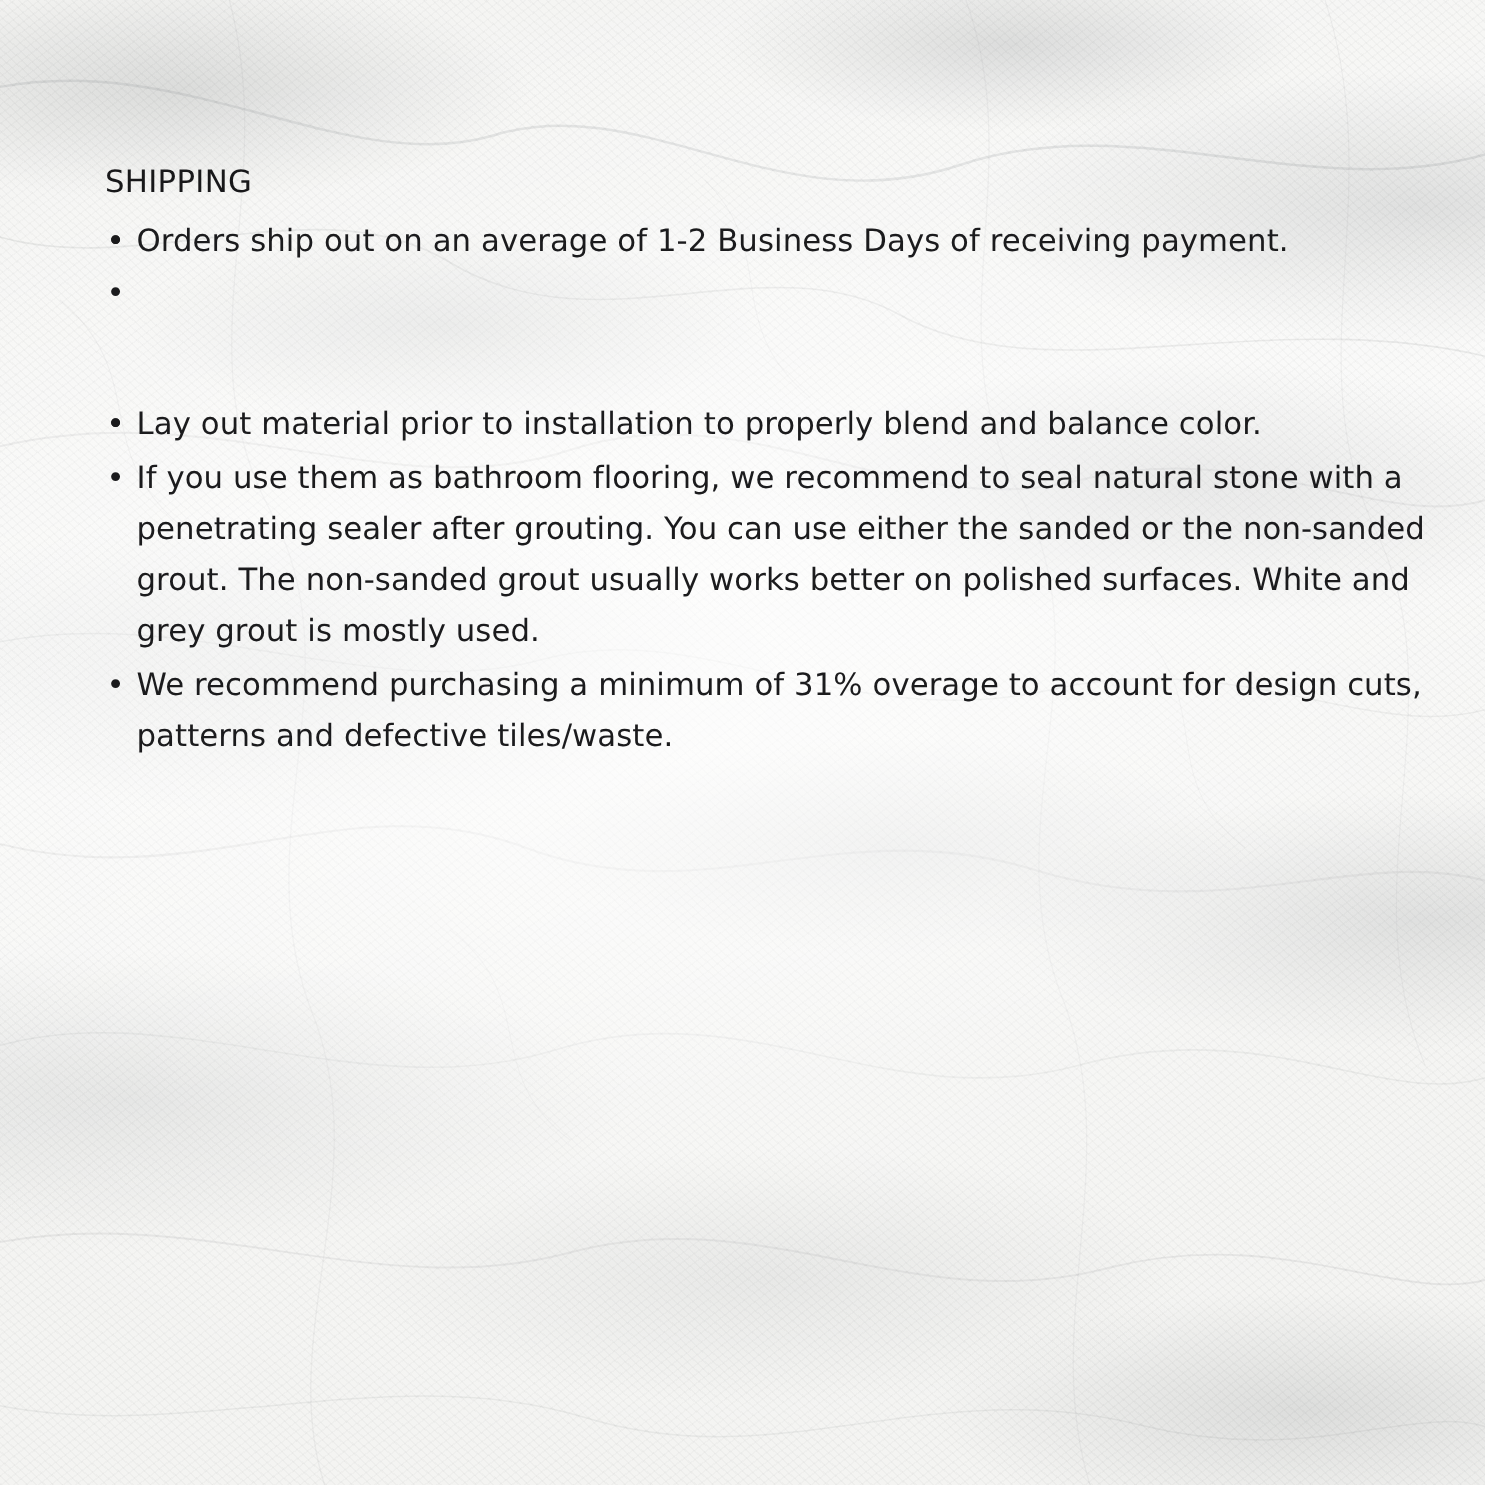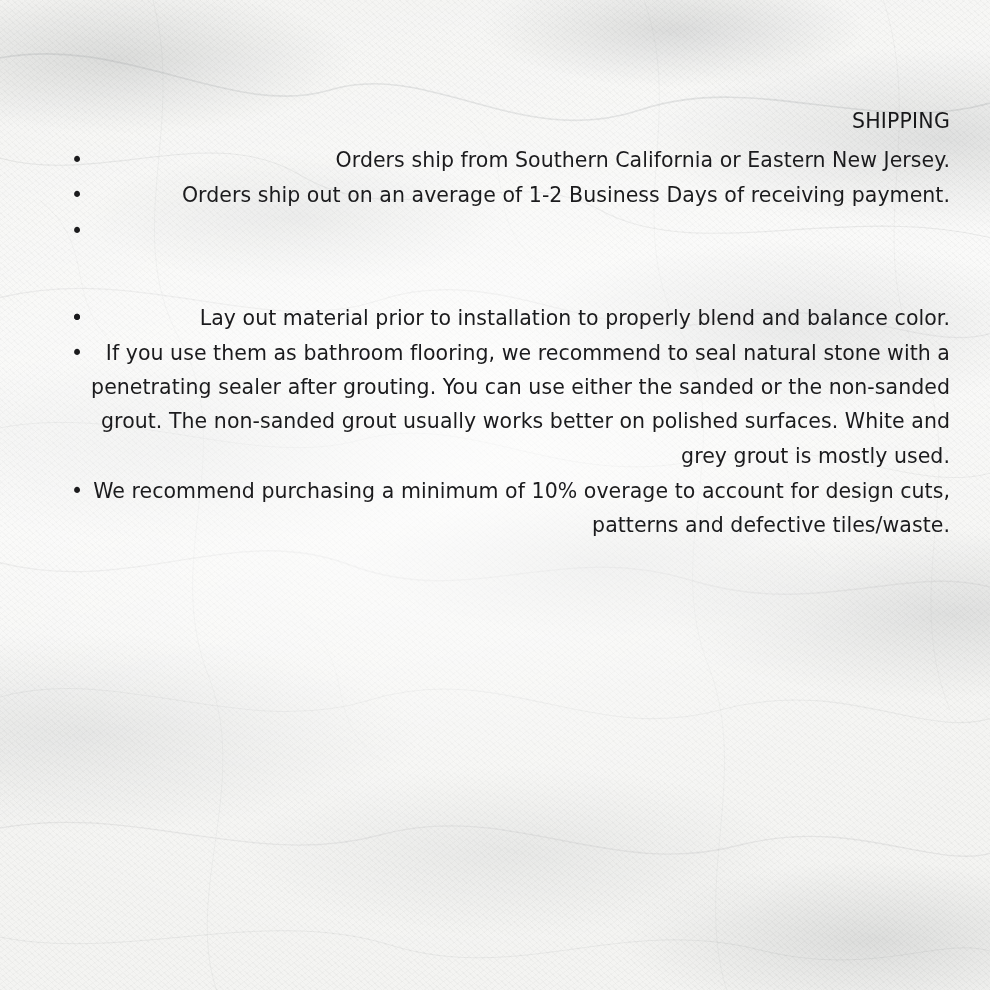--- a/index.html
+++ b/index.html
@@ -65,21 +65,21 @@
     pointer-events: none;
   }
 
   
   #content {
     position: absolute;
     left: 70px;
     top: 108px;
     width: 880px;
   }
-  .section { margin: 0 0 0 0; text-align: right; }
+  .section { margin: 0 0 0 0; }
   .section-title {
     font-size: 20.5px;
     line-height: 1.28;
     color: #18181a;
     letter-spacing: 0.2px;
     margin: 0 0 9px 0;
     font-weight: 400;
   }
   .bullet-list {
     list-style: none;
@@ -136,21 +136,20 @@
   <div id="grain"></div>
   <div id="wash"></div>
 
   <div id="content">
 
     <section class="section">
       <h2 class="section-title">SHIPPING</h2>
       <ul class="bullet-list">
         <li class="bullet-item">
           <span class="dot">•</span>
-          <span>Orders ship from Southern California or Eastern New Jersey.</span>
         </li>
         <li class="bullet-item">
           <span class="dot">•</span>
           <span>Orders ship out on an average of 1-2 Business Days of receiving payment.</span>
         </li>
         <li class="bullet-item">
           <span class="dot">•</span>
         </li>
       </ul>
     </section>
@@ -165,19 +164,19 @@
         <li class="bullet-item">
           <span class="dot">•</span>
           <span>Lay out material prior to installation to properly blend and balance color.</span>
         </li>
         <li class="bullet-item">
           <span class="dot">•</span>
           <span>If you use them as bathroom flooring, we recommend to seal natural stone with a penetrating sealer after grouting. You can use either the sanded or the non-sanded grout. The non-sanded grout usually works better on polished surfaces. White and grey grout is mostly used.</span>
         </li>
         <li class="bullet-item">
           <span class="dot">•</span>
-          <span>We recommend purchasing a minimum of 10% overage to account for design cuts, patterns and defective tiles/waste.</span>
+          <span>We recommend purchasing a minimum of 31% overage to account for design cuts, patterns and defective tiles/waste.</span>
         </li>
       </ul>
     </section>
 
   </div>
 </div>
 
 </body></html>

